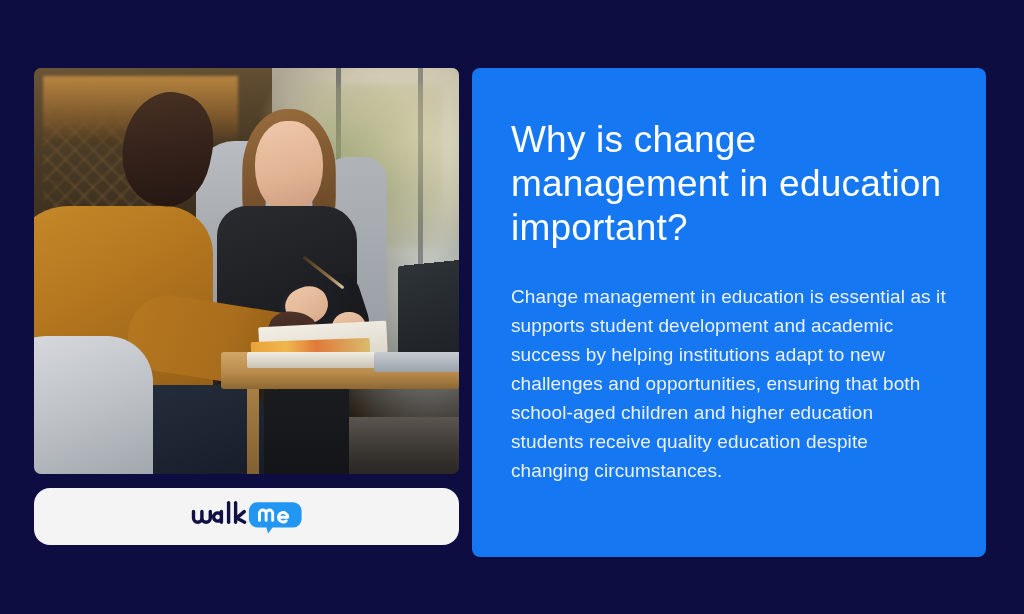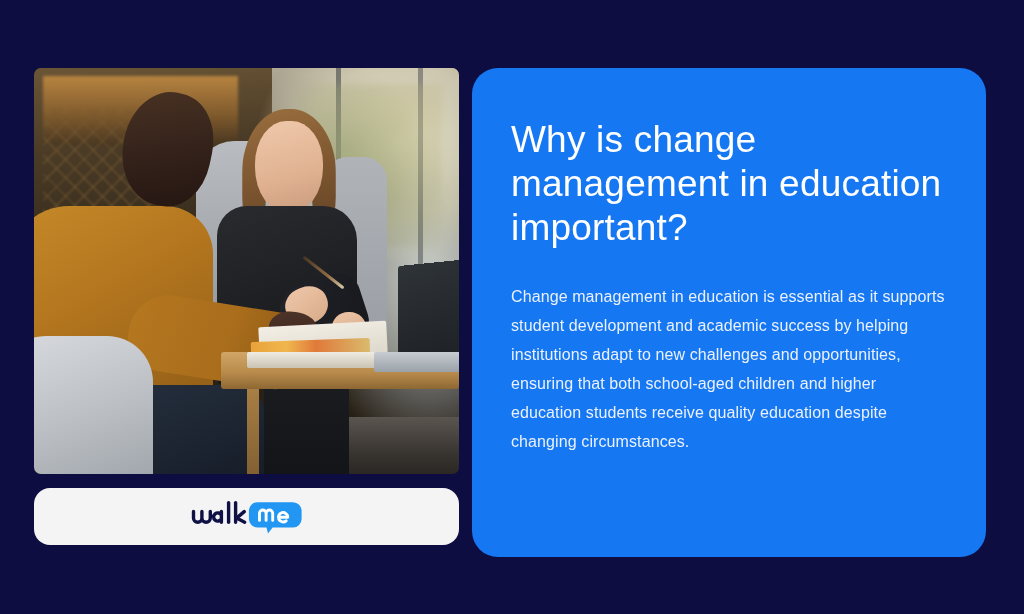--- a/index.html
+++ b/index.html
@@ -387,37 +387,37 @@
   }
 
   
   .blue-card {
     position: absolute;
     left: 472px;
     top: 68px;
     width: 514px;
     height: 489px;
     background: #1677f2;
-    border-radius: 26px;
+    border-radius: 8px;
     padding: 50px 40px 0 39px;
   }
 
   .headline {
     color: #ffffff;
     font-size: 37px;
     line-height: 44px;
     font-weight: 400;
     letter-spacing: 0.2px;
     max-width: 440px;
   }
 
   .body-copy {
     margin-top: 32px;
     color: #eaf1fd;
-    font-size: 16px;
+    font-size: 19px;
     line-height: 29px;
     font-weight: 400;
     max-width: 450px;
     letter-spacing: 0.1px;
   }
 </style>
 </head>
 <body>
 
 <div class="slide">

